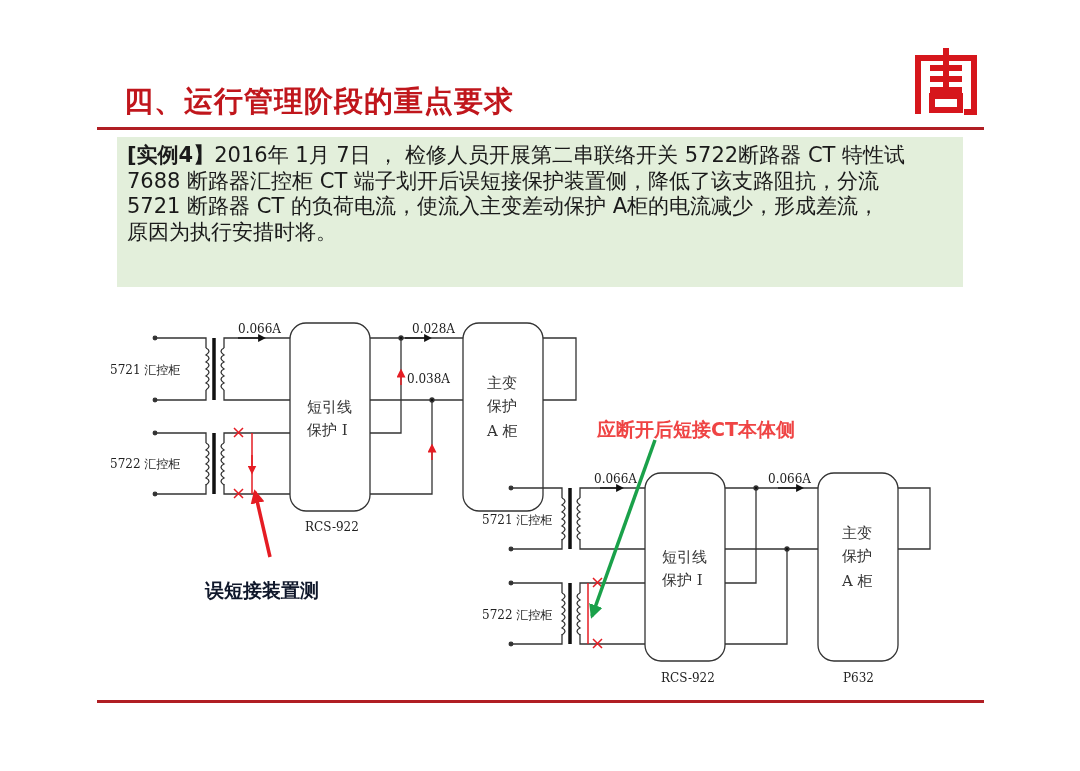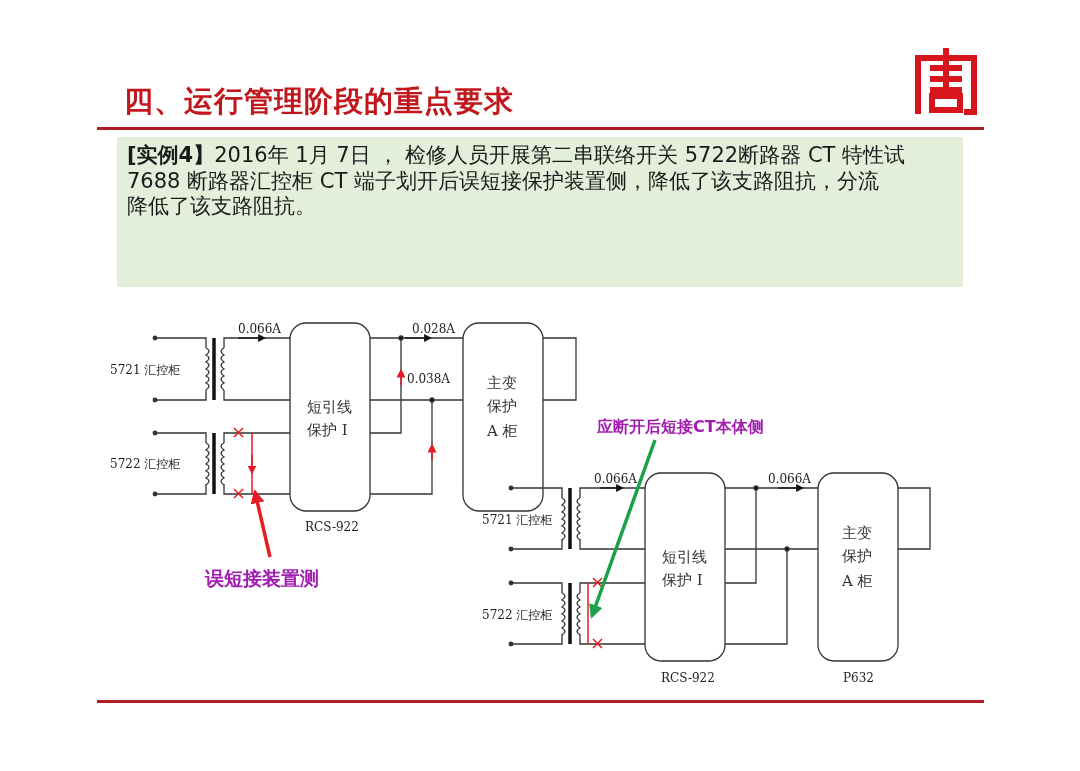--- a/index.html
+++ b/index.html
@@ -8,22 +8,22 @@
   .logo { position:absolute; left:912px; top:46px; width:68px; height:72px; }
   .rule-top { position:absolute; left:97px; top:127px; width:887px; height:3px; background:#b01e23; }
   .rule-bottom { position:absolute; left:97px; top:700px; width:887px; height:3px; background:#b01e23; }
   .case-box { position:absolute; left:117px; top:137px; width:846px; height:150px; background:#e3efdb; }
   .case-text { position:absolute; left:127px; top:143px; width:830px; font-size:21px; line-height:25.5px; color:#1a1a1a; }
   .case-text .tag { font-weight:bold; }
   .case-text .line { display:block; white-space:nowrap; }
   svg.diagram { position:absolute; left:0; top:0; }
   .lbl { font-family:"DejaVu Serif", serif; font-size:12px; fill:#222; }
   .blk { font-family:"DejaVu Serif", serif; font-size:15px; fill:#333; }
-  .ann-red { position:absolute; left:205px; top:566px; font-size:19px; font-weight:bold; color:#a21caf; }
-  .ann-green { position:absolute; left:597px; top:417px; font-size:16px; font-weight:bold; color:#a21caf; }
+  .ann-red { position:absolute; left:205px; top:578px; font-size:19px; font-weight:bold; color:#0f172a; }
+  .ann-green { position:absolute; left:597px; top:417px; font-size:19px; font-weight:bold; color:#ef4444; }
 </style>
 </head>
 <body>
 
 <div class="title">四、运行管理阶段的重点要求</div>
 
 <svg class="logo" viewBox="0 0 68 72" width="68" height="72">
   <g fill="none" stroke="#d6161c" stroke-width="6">
     <line x1="34" y1="2" x2="34" y2="12"></line>
     <path d="M6 68 V12 H62 V66 H52"></path>
@@ -33,21 +33,22 @@
     <path d="M18 44 H50 M20 50 V64 H48 V50 Z"></path>
   </g>
 </svg>
 
 <div class="rule-top"></div>
 
 <div class="case-box"></div>
 <div class="case-text">
   <span class="line"><span class="tag">[实例4】</span><span>2016年 1月 7日 ， 检修人员开展第二串联络开关 5722断路器 CT 特性试</span></span>
   <span class="line">7688 断路器汇控柜 CT 端子划开后误短接保护装置侧，降低了该支路阻抗，分流</span>
-  <span class="line">降低了该支路阻抗。</span>
+  <span class="line">5721 断路器 CT 的负荷电流，使流入主变差动保护 A柜的电流减少，形成差流，</span>
+  <span class="line">原因为执行安措时将。</span>
 </div>
 
 <svg class="diagram" width="1080" height="771">
   <defs>
     <marker id="arrR" viewBox="0 0 10 10" refX="5" refY="5" markerWidth="6" markerHeight="6" orient="auto">
       <path d="M0 0 L10 5 L0 10 z" fill="#111"></path>
     </marker>
     <marker id="arrRed" viewBox="0 0 10 10" refX="5" refY="5" markerWidth="6" markerHeight="6" orient="auto">
       <path d="M0 0 L10 5 L0 10 z" fill="#e51c23"></path>
     </marker>

